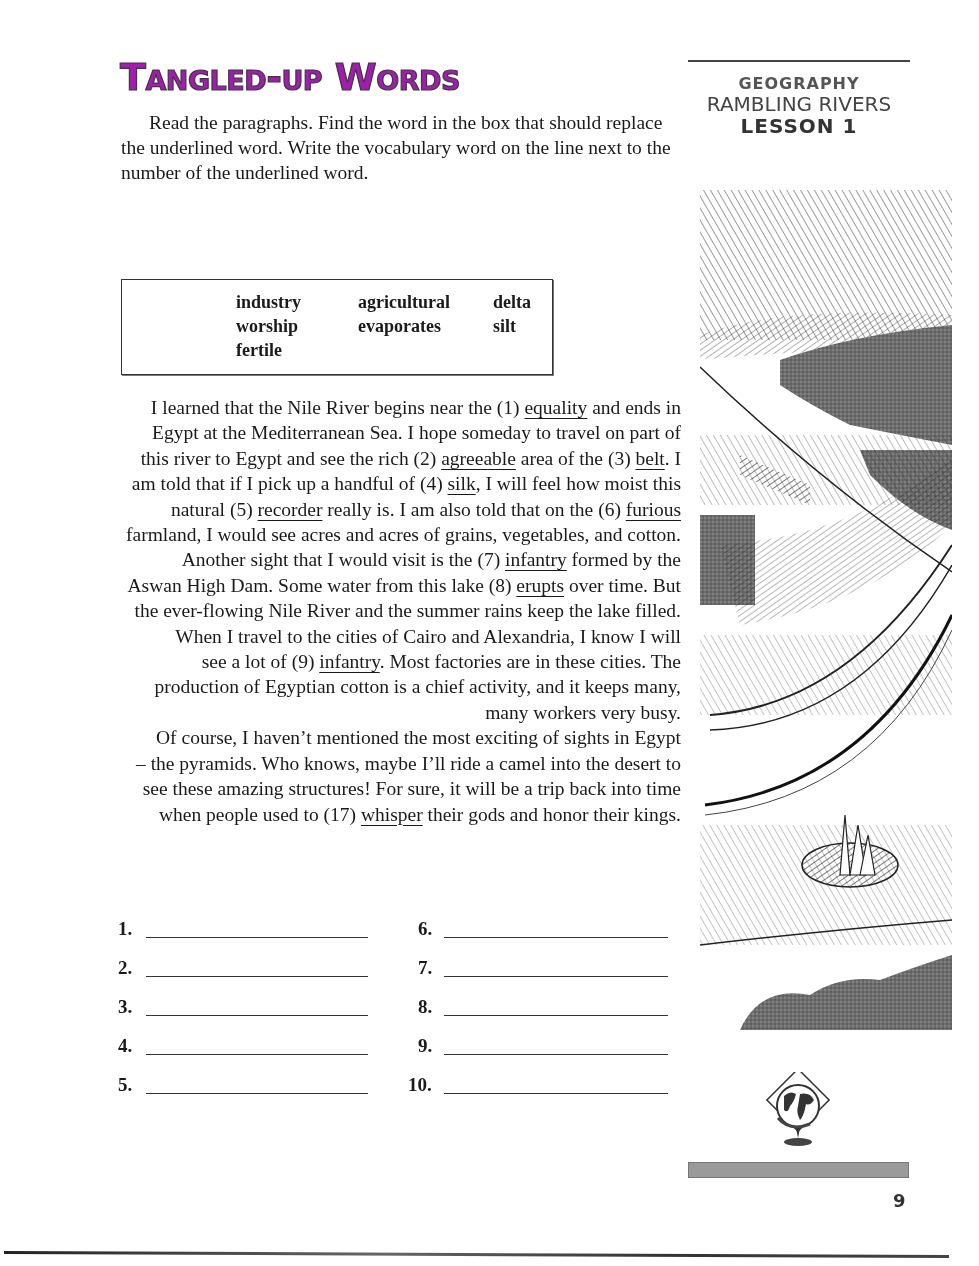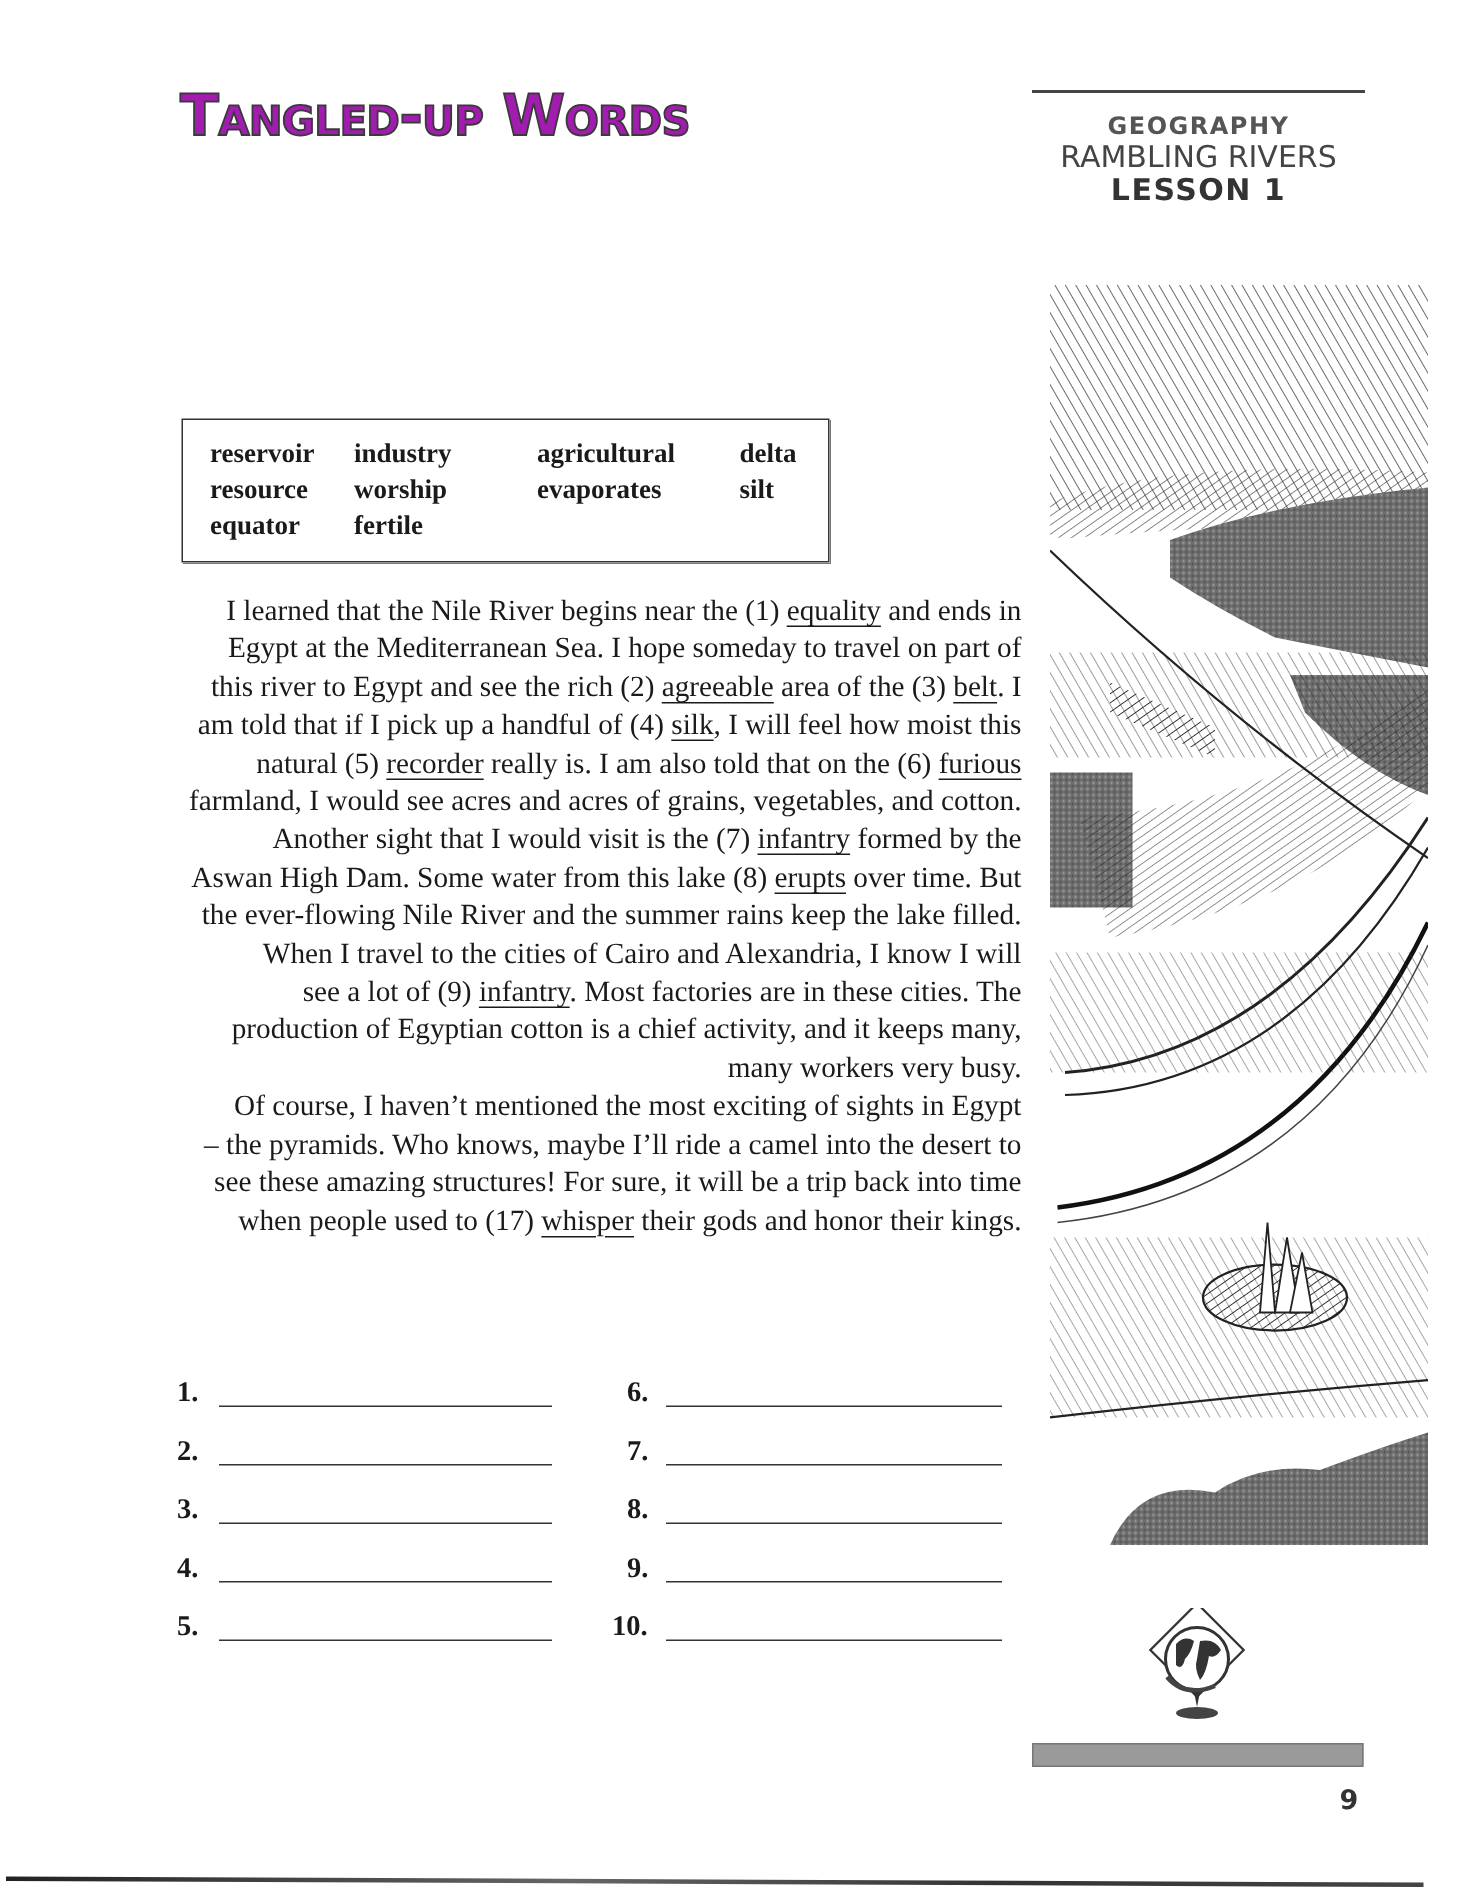--- a/index.html
+++ b/index.html
@@ -40,28 +40,24 @@
     .graybar { position: absolute; left: 688px; top: 1162px; width: 219px; height: 14px; background: #9a9a9a; border: 1px solid #777; }
     .pagenum { position: absolute; left: 893px; top: 1190px; font-family: "DejaVu Sans", sans-serif; font-weight: bold; font-size: 18px; color: #333; }
     .bottom-rule { position: absolute; left: 4px; top: 1253px; width: 945px; height: 3px; background: linear-gradient(90deg, #222 0%, #666 40%, #333 70%, #444 100%); transform: rotate(0.25deg); }
   </style>
 </head>
 <body>
 
 <div class="title">Tangled-up Words</div>
 
 <div class="intro">
+  <p class="indent">Read the paragraphs. Find the word in the box that should replace the underlined word. Write the vocabulary word on the line next to the number of the underlined word.</p>
 </div>
 
 <div class="wordbox">
-  <div class="col" style="left:18px">
-    <div>reservoir</div>
-    <div>resource</div>
-    <div>equator</div>
-  </div>
   <div class="col" style="left:114px">
     <div>industry</div>
     <div>worship</div>
     <div>fertile</div>
   </div>
   <div class="col" style="left:236px">
     <div>agricultural</div>
     <div>evaporates</div>
   </div>
   <div class="col" style="left:371px">

